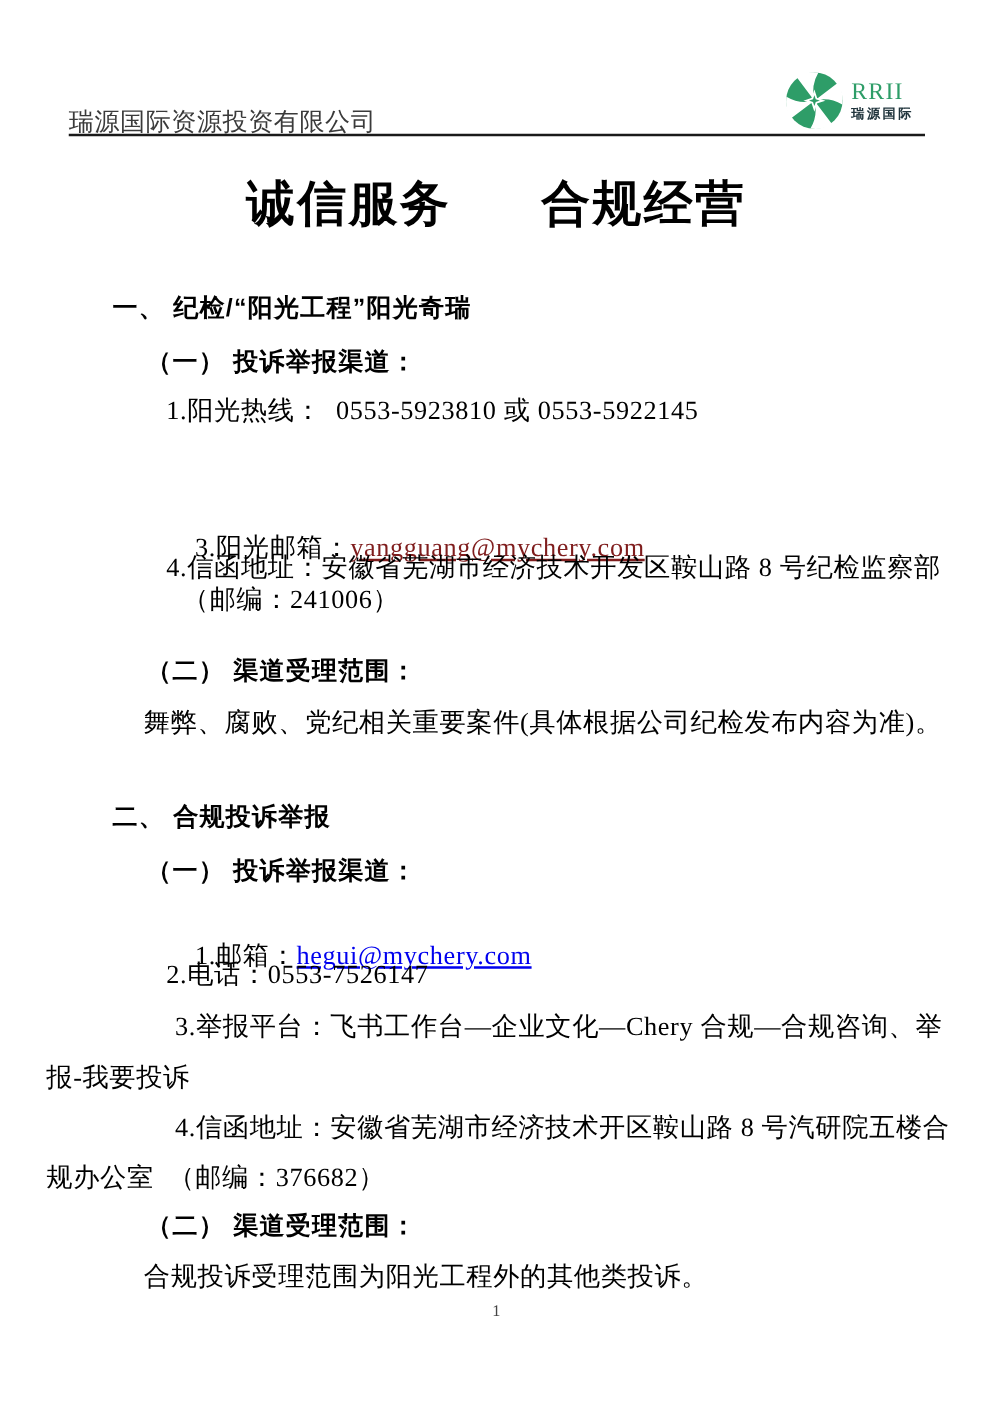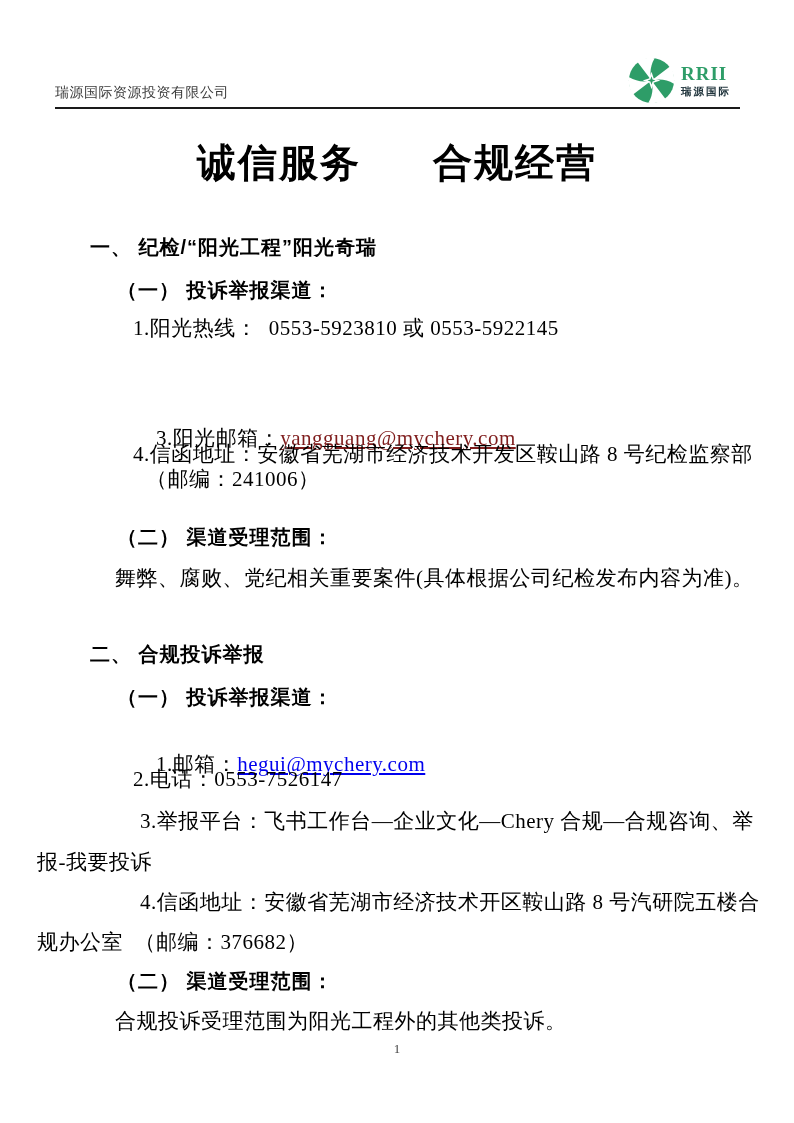--- a/index.html
+++ b/index.html
@@ -8,32 +8,32 @@
     width:794px;height:1123px;
     background:#ffffff;
     overflow:hidden;
     font-family:"Liberation Serif","DejaVu Serif",serif;
     color:#000;
   }
   
   .hdr-company{
     position:absolute;left:55px;top:84px;
     font-family:"Liberation Sans","DejaVu Sans",sans-serif;
-    font-size:14px;color:#3a3a3a;letter-spacing:0.5px;
+    font-size:20px;color:#3a3a3a;letter-spacing:0.5px;
   }
   .hdr-rule{
     position:absolute;left:55px;top:107px;width:685px;height:0;
     border-top:2px solid #1a1a1a;
   }
   .logo{position:absolute;left:628px;top:57px;display:flex;align-items:center;gap:6px;}
   .logo-icon{width:47px;height:47px;display:block;}
   .logo-texts{display:flex;flex-direction:column;line-height:1;}
   .logo-rrii{
     font-family:"Liberation Serif","DejaVu Serif",serif;
-    font-weight:700;font-size:19px;letter-spacing:1px;
+    font-weight:400;font-size:19px;letter-spacing:1px;
   }
   .logo-sub{
     font-family:"Liberation Sans","DejaVu Sans",sans-serif;
     font-weight:700;font-size:10.5px;color:#20343c;letter-spacing:2px;margin-top:3px;
   }
   
   .title-row{
     position:absolute;left:0;right:0;top:136px;
     display:flex;justify-content:center;gap:72px;
     font-family:"Liberation Sans","DejaVu Sans",sans-serif;

